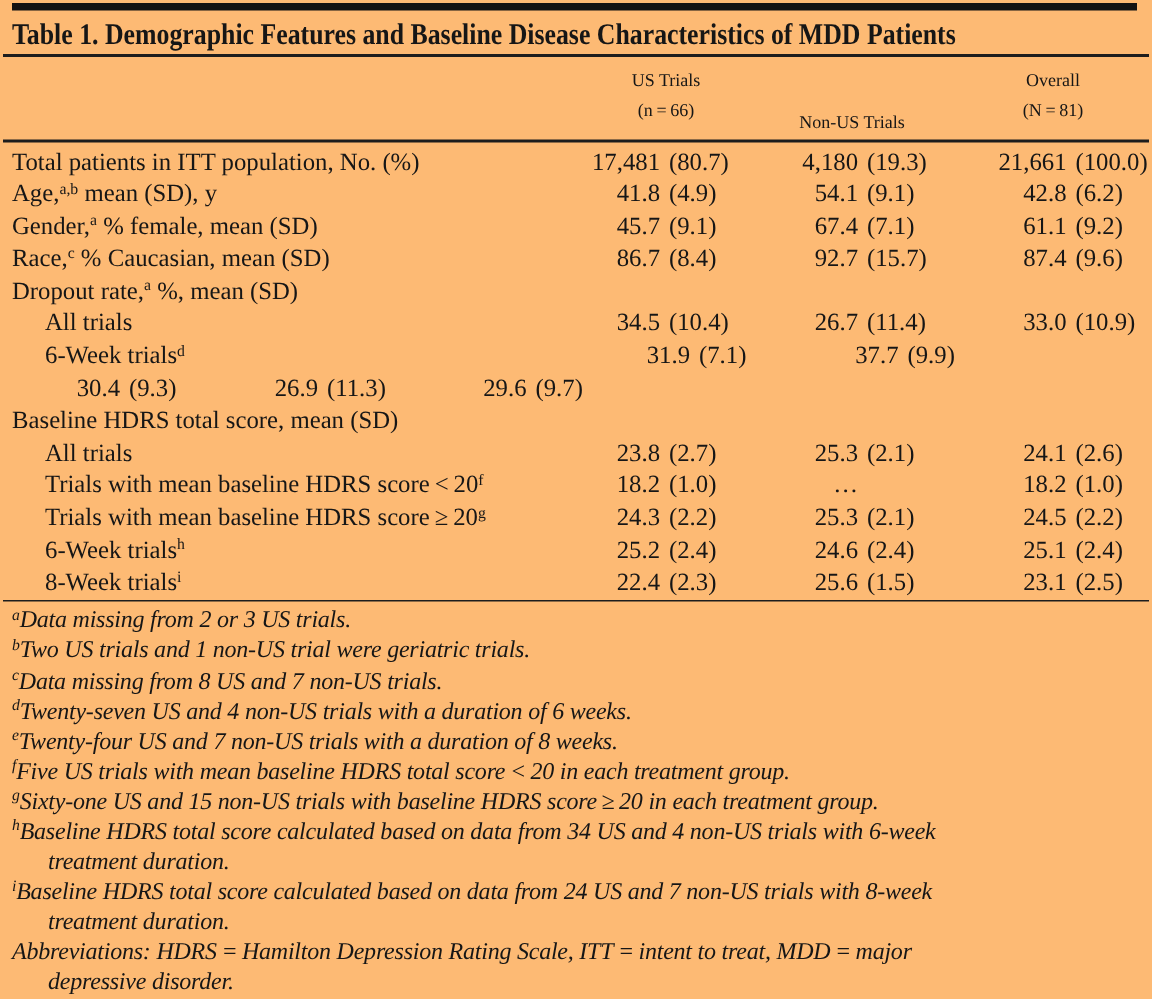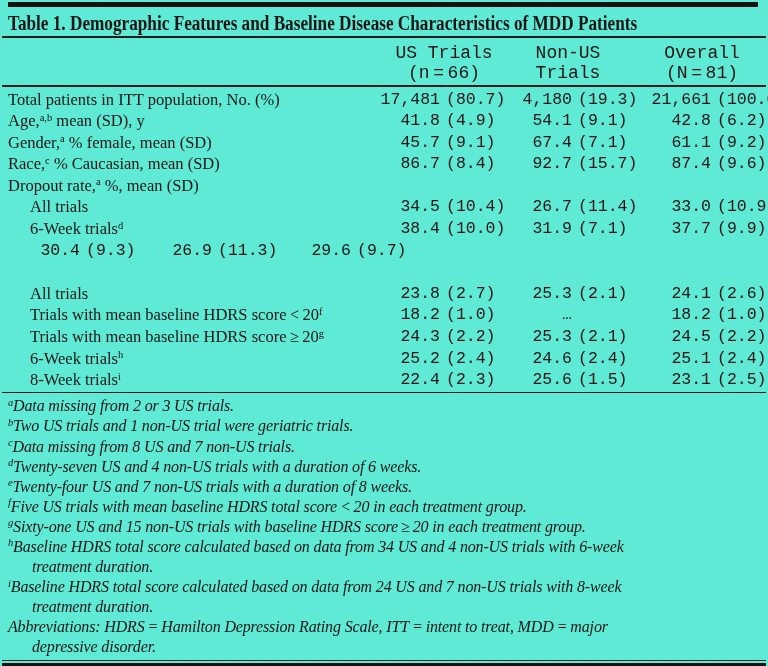--- a/index.html
+++ b/index.html
@@ -2,21 +2,21 @@
 <html><head>
 <meta charset="utf-8">
 <style>
   html,body{margin:0;padding:0;}
   body{
     width:768px;height:666px;
     background:#ffffff;
     font-family:"Liberation Serif", serif;
     color:#161616;
   }
-  .page{position:relative;width:768px;height:666px;overflow:hidden;background:#5eead4;}
+  .page{position:relative;width:768px;height:666px;overflow:hidden;background:#fdba74;}
 
   
   .bar-top{height:5px;background:#121212;margin:2px 10px 0 8px;}
   .rule{height:2px;background:#1d1d1d;margin:0 2px;}
   .rule.thin{height:1.5px;}
   .bot{margin:2px 2px 0 2px;}
   .bot .t1{height:1.5px;background:#222;}
   .bot .gap{height:2px;}
   .bot .t2{height:3px;background:#121212;}
 
@@ -26,32 +26,32 @@
     white-space:nowrap;transform:scaleX(0.86);transform-origin:left center;
   }
 
   
   .c0{width:360px;flex:none;}
   .c1{width:112px;flex:none;}
   .c2{width:124px;flex:none;}
   .c3{width:156px;flex:none;}
 
   
-  .head{display:flex;padding:5px 8px 2px 8px;font-size:18px;font-family:Liberation Mono, monospace;}
+  .head{display:flex;padding:5px 8px 2px 8px;font-size:12px;}
   .hcell{text-align:center;line-height:20px;}
   .hs1{transform:translateX(20px);}
-  .hs2{transform:translateX(26px);}
+  .hs2{transform:translateX(26px);margin-top:28px;}
   .hs3{transform:translateX(20px);}
 
   
   .tbody{padding:2px 8px 1px 8px;font-size:16.5px;}
   .row{display:flex;height:21.6px;line-height:21.6px;white-space:nowrap;}
   .lbl{width:360px;flex:none;}
   .lbl.indent{padding-left:22px;width:338px;}
-  .cell{display:flex;font-family:Liberation Mono, monospace;}
+  .cell{display:flex;}
   .m{display:inline-block;text-align:right;flex:none;}
   .m1{width:72px;} .m2{width:92px;} .m3{width:107px;}
   .s{margin-left:6px;text-align:left;}
   sup{font-size:10.5px;line-height:0;vertical-align:baseline;position:relative;top:-5.5px;}
 
   
   .footnotes{padding:3px 8px 0 8px;font-size:16px;letter-spacing:-0.15px;}
   .fn div{white-space:nowrap;line-height:20.1px;font-style:italic;}
   .fn .cont{padding-left:24px;}
 </style>
@@ -177,24 +177,20 @@
           <span class="m m2">26.7</span>
           <span class="s">(11.4)</span>
         </div>
         <div class="cell c3">
           <span class="m m3">33.0</span>
           <span class="s">(10.9)</span>
         </div>
       </div>
       <div class="row">
         <div class="lbl indent">6-Week trials<sup>d</sup></div>
-        <div class="cell c1">
-          <span class="m m1">38.4</span>
-          <span class="s">(10.0)</span>
-        </div>
         <div class="cell c2">
           <span class="m m2">31.9</span>
           <span class="s">(7.1)</span>
         </div>
         <div class="cell c3">
           <span class="m m3">37.7</span>
           <span class="s">(9.9)</span>
         </div>
       </div>
       <div class="row">
@@ -205,20 +201,21 @@
         <div class="cell c2">
           <span class="m m2">26.9</span>
           <span class="s">(11.3)</span>
         </div>
         <div class="cell c3">
           <span class="m m3">29.6</span>
           <span class="s">(9.7)</span>
         </div>
       </div>
       <div class="row">
+        <div class="lbl">Baseline HDRS total score, mean (SD)</div>
         <div class="cell c1">
           <span class="m m1"></span>
           <span class="s"></span>
         </div>
         <div class="cell c2">
           <span class="m m2"></span>
           <span class="s"></span>
         </div>
         <div class="cell c3">
           <span class="m m3"></span>

